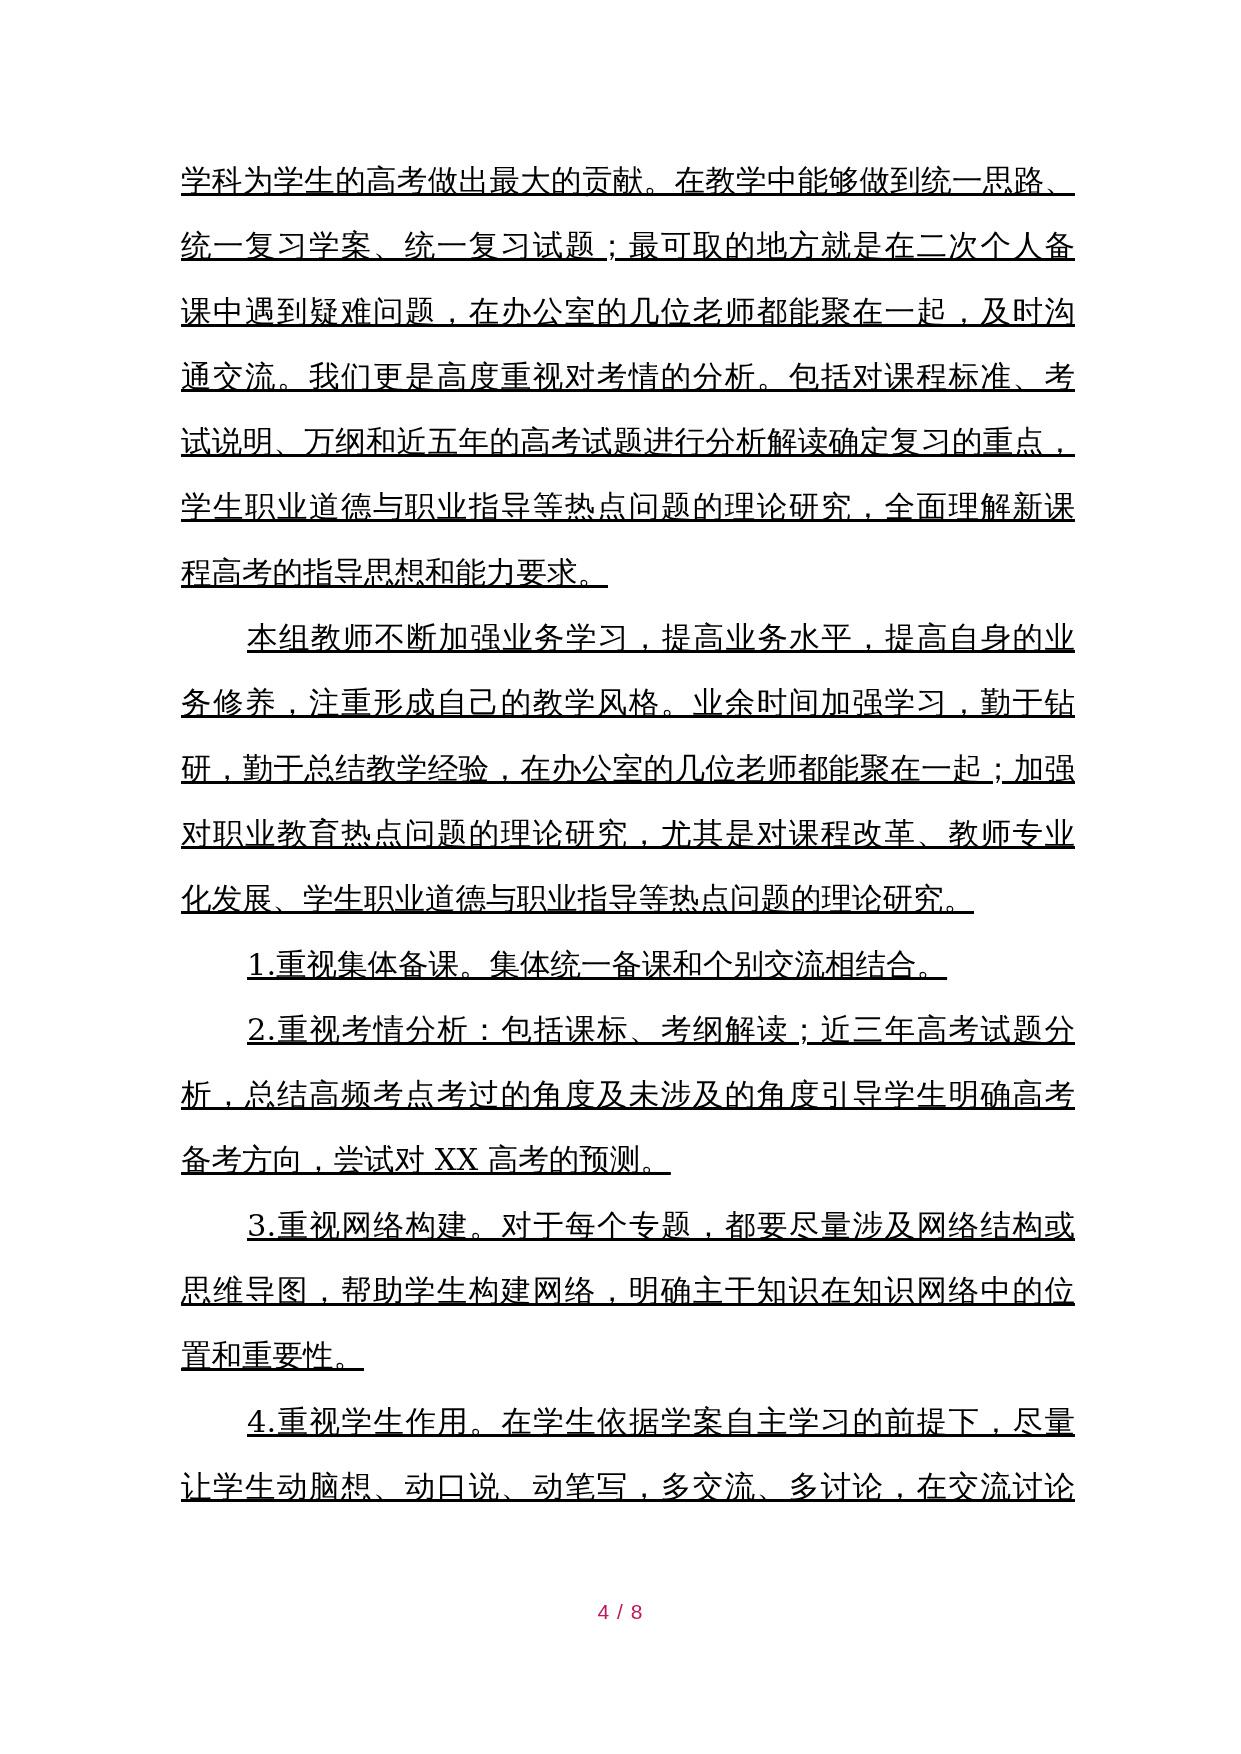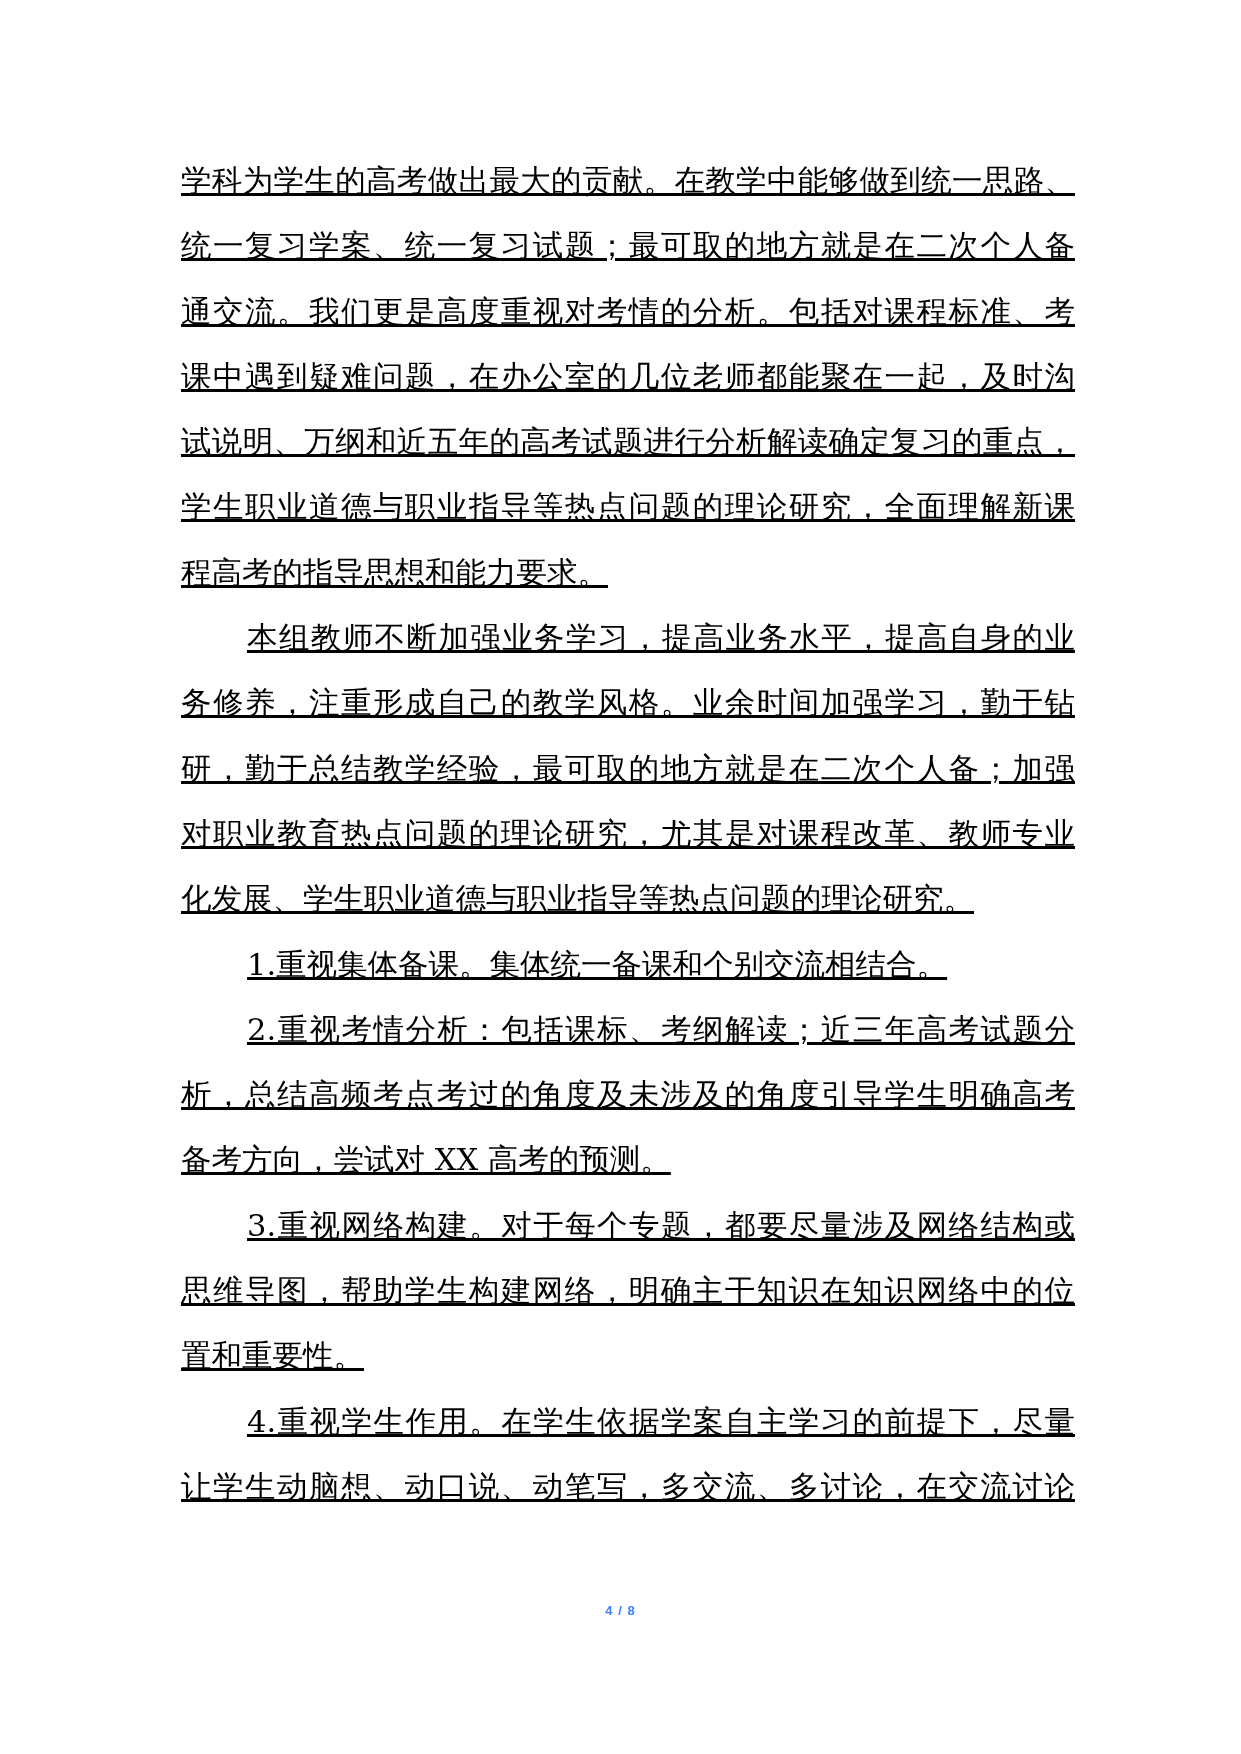--- a/index.html
+++ b/index.html
@@ -41,41 +41,41 @@
   }
   .footer {
     position: absolute;
     left: 0;
     top: 1600px;
     width: 100%;
     text-align: center;
   }
   .pagenum {
     font-family: "Liberation Sans", sans-serif;
-    font-weight: bold;
-    font-size: 13px;
-    color: #3b82f6;
+    font-weight: normal;
+    font-size: 21px;
+    color: #be185d;
     letter-spacing: 1px;
   }
 </style>
 </head>
 <body>
 
 <div class="page">
   <div class="text-body" id="text-body">
       <div class="line fill">学科为学生的高考做出最大的贡献。在教学中能够做到统一思路、</div>
       <div class="line fill">统一复习学案、统一复习试题；最可取的地方就是在二次个人备</div>
+      <div class="line fill">课中遇到疑难问题，在办公室的几位老师都能聚在一起，及时沟</div>
       <div class="line fill">通交流。我们更是高度重视对考情的分析。包括对课程标准、考</div>
-      <div class="line fill">课中遇到疑难问题，在办公室的几位老师都能聚在一起，及时沟</div>
       <div class="line fill">试说明、万纲和近五年的高考试题进行分析解读确定复习的重点，</div>
       <div class="line fill">学生职业道德与职业指导等热点问题的理论研究，全面理解新课</div>
       <div class="line">程高考的指导思想和能力要求。</div>
       <div class="line fill indent">本组教师不断加强业务学习，提高业务水平，提高自身的业</div>
       <div class="line fill">务修养，注重形成自己的教学风格。业余时间加强学习，勤于钻</div>
-      <div class="line fill">研，勤于总结教学经验，最可取的地方就是在二次个人备；加强</div>
+      <div class="line fill">研，勤于总结教学经验，在办公室的几位老师都能聚在一起；加强</div>
       <div class="line fill">对职业教育热点问题的理论研究，尤其是对课程改革、教师专业</div>
       <div class="line">化发展、学生职业道德与职业指导等热点问题的理论研究。</div>
       <div class="line indent">1.重视集体备课。集体统一备课和个别交流相结合。</div>
       <div class="line fill indent">2.重视考情分析：包括课标、考纲解读；近三年高考试题分</div>
       <div class="line fill">析，总结高频考点考过的角度及未涉及的角度引导学生明确高考</div>
       <div class="line">备考方向，尝试对 XX 高考的预测。</div>
       <div class="line fill indent">3.重视网络构建。对于每个专题，都要尽量涉及网络结构或</div>
       <div class="line fill">思维导图，帮助学生构建网络，明确主干知识在知识网络中的位</div>
       <div class="line">置和重要性。</div>
       <div class="line fill indent">4.重视学生作用。在学生依据学案自主学习的前提下，尽量</div>

